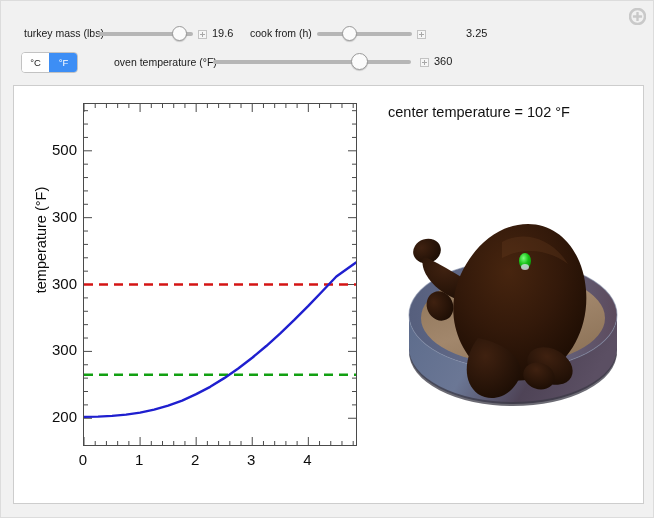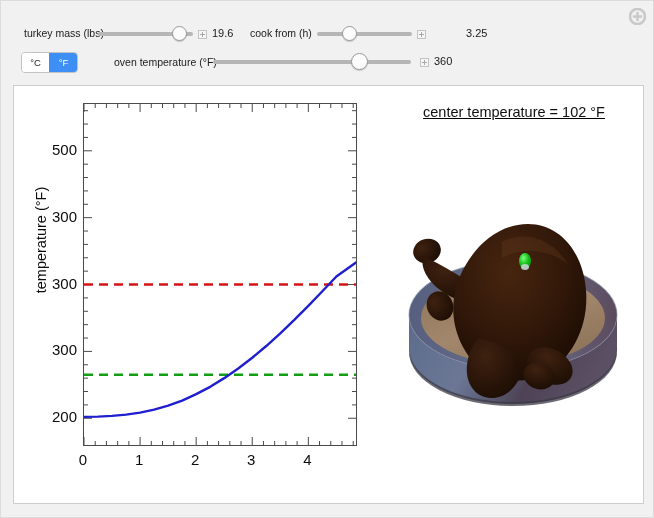--- a/index.html
+++ b/index.html
@@ -188,22 +188,20 @@
     color: #0c0c0c;
     white-space: nowrap;
   }
 
   
   .readout {
     position: absolute;
     left: 374px;
     top: 14px;
     width: 252px;
-    text-align: center;
-    text-decoration: underline;
   }
   .readout div {
     font-size: 14.5px;
     color: #111;
     line-height: 25px;
     white-space: nowrap;
   }
 
   
   .turkey3d {

